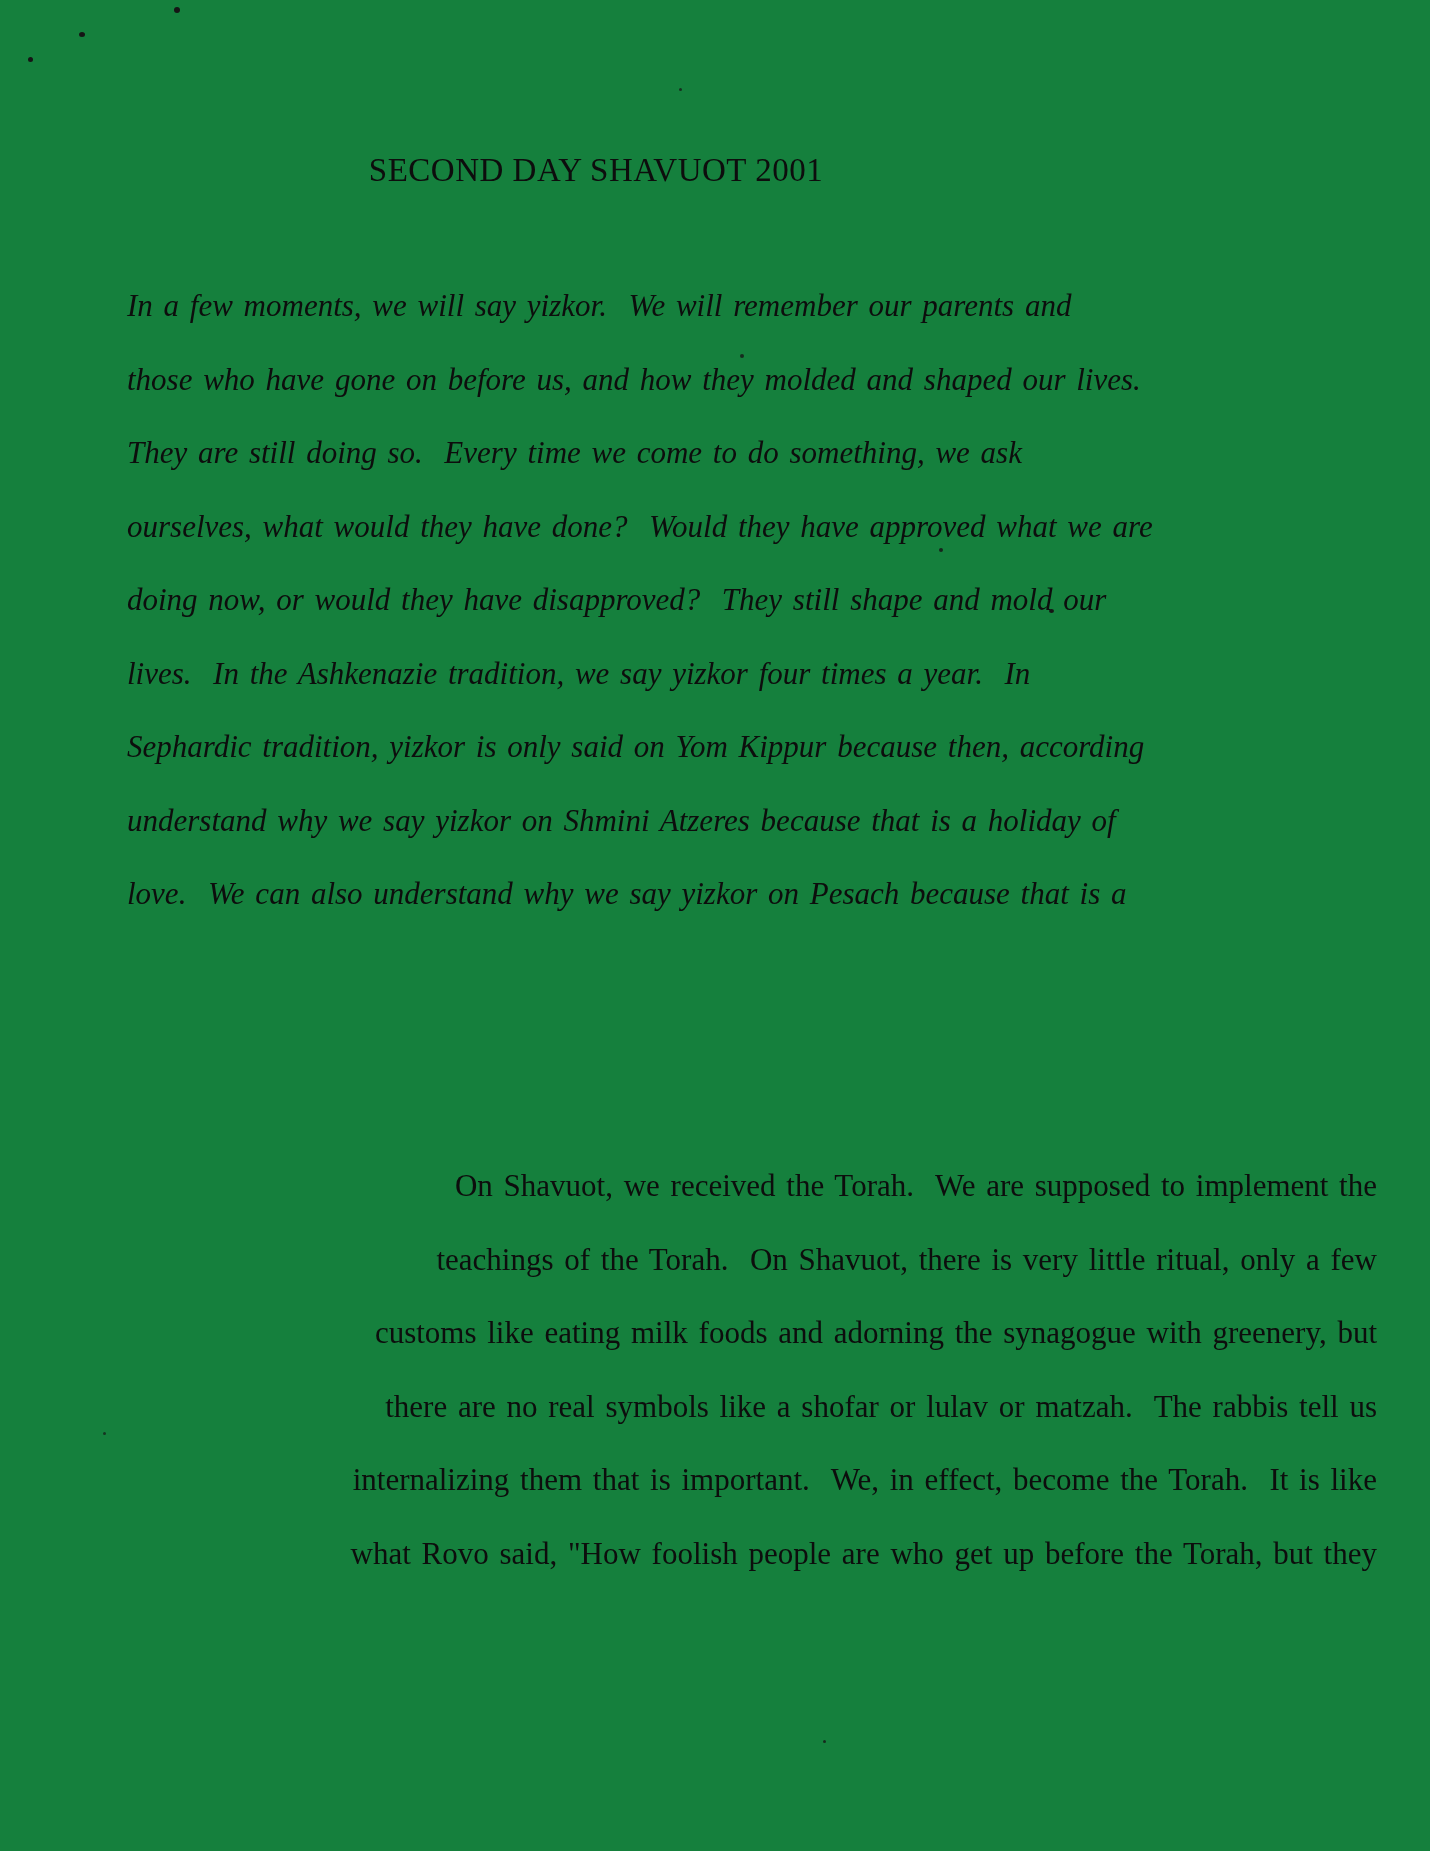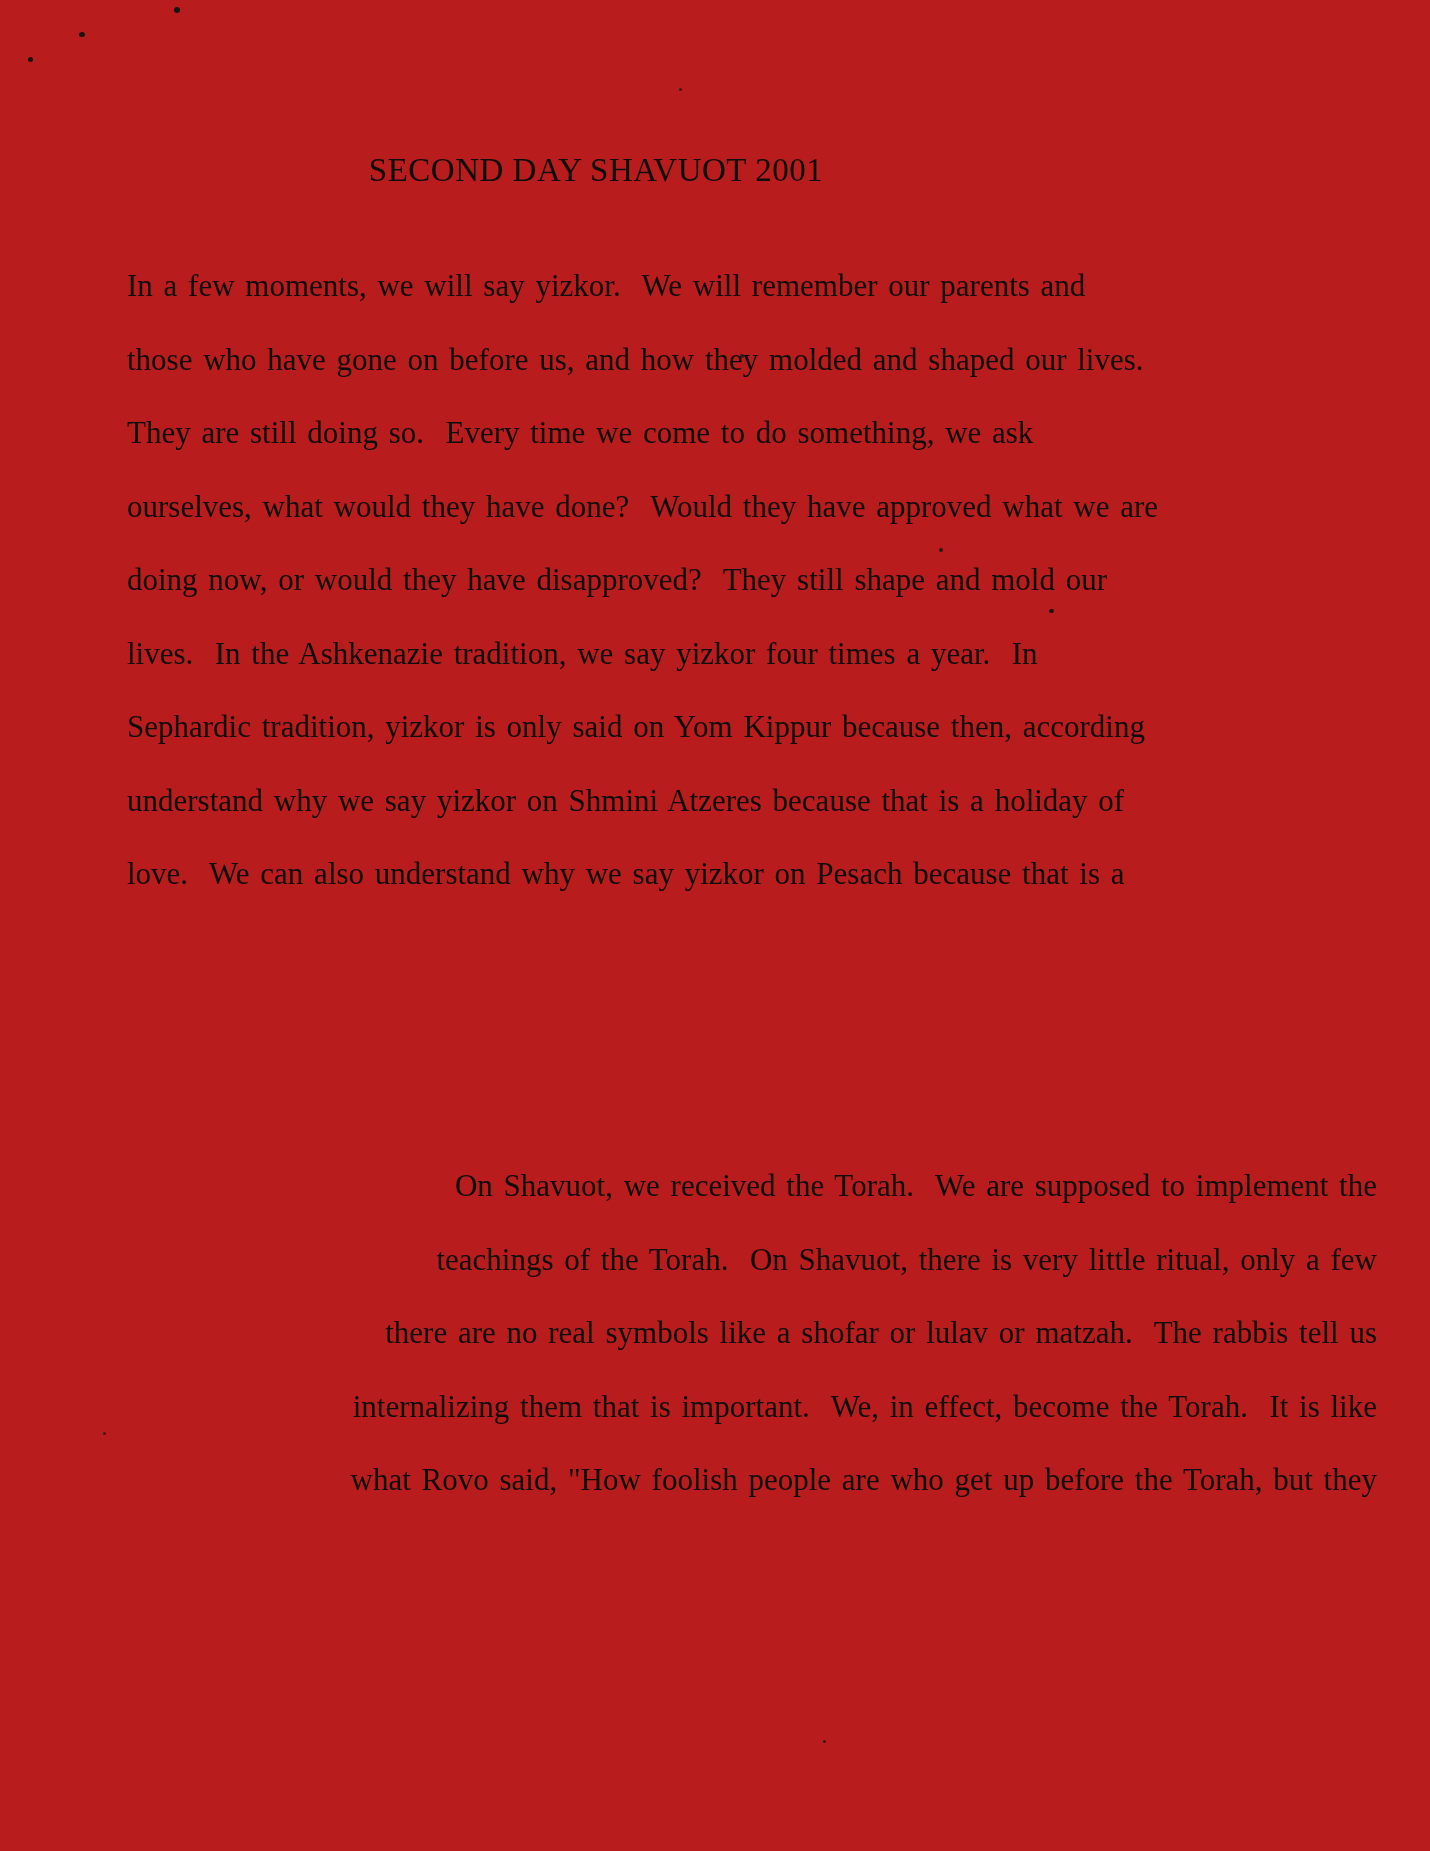--- a/index.html
+++ b/index.html
@@ -11,21 +11,21 @@
     width: 1430px;
     height: 1851px;
     position: relative;
     overflow: hidden;
     font-family: "Liberation Serif", "DejaVu Serif", serif;
     color: #0d0d0d;
   }
   .page {
     position: absolute;
     inset: 0;
-    background: #b91c1c;
+    background: #15803d;
   }
   .title-block {
     position: absolute;
     left: 127px;
     top: 150px;
     width: 938px;
     text-align: center;
   }
   .doc-title {
     font-size: 33px;
@@ -36,21 +36,21 @@
   .doc-subtitle {
     font-size: 32px;
     line-height: 40px;
     white-space: pre;
   }
   .para {
     position: absolute;
     left: 127px;
     width: 1250px;
   }
-  .para-1 { top: 249px; }
+  .para-1 { top: 269px; font-style: italic; }
   .para-2 { top: 1149px; text-align: right; }
   .line {
     font-size: 31px;
     line-height: 73.5px;
     height: 73.5px;
     white-space: pre;
     word-spacing: 3px;
   }
   .speck {
     position: absolute;
@@ -75,20 +75,21 @@
     <div class="line">doing now, or would they have disapproved?  They still shape and mold our</div>
     <div class="line">lives.  In the Ashkenazie tradition, we say yizkor four times a year.  In</div>
     <div class="line">Sephardic tradition, yizkor is only said on Yom Kippur because then, according</div>
     <div class="line">understand why we say yizkor on Shmini Atzeres because that is a holiday of</div>
     <div class="line">love.  We can also understand why we say yizkor on Pesach because that is a</div>
   </div>
 
   <div class="para para-2">
     <div class="line">On Shavuot, we received the Torah.  We are supposed to implement the</div>
     <div class="line">teachings of the Torah.  On Shavuot, there is very little ritual, only a few</div>
+    <div class="line">customs like eating milk foods and adorning the synagogue with greenery, but</div>
     <div class="line">there are no real symbols like a shofar or lulav or matzah.  The rabbis tell us</div>
     <div class="line">internalizing them that is important.  We, in effect, become the Torah.  It is like</div>
     <div class="line">what Rovo said, "How foolish people are who get up before the Torah, but they</div>
   </div>
 
   <div class="speck" style="left:174px; top:7px;  width:6px; height:6px;"></div>
   <div class="speck" style="left:79px;  top:32px; width:6px; height:5px;"></div>
   <div class="speck" style="left:28px;  top:57px; width:5px; height:5px;"></div>
   <div class="speck" style="left:679px; top:88px; width:3px; height:3px; opacity:0.75;"></div>
   <div class="speck" style="left:740px; top:354px; width:4px; height:4px; opacity:0.8;"></div>

